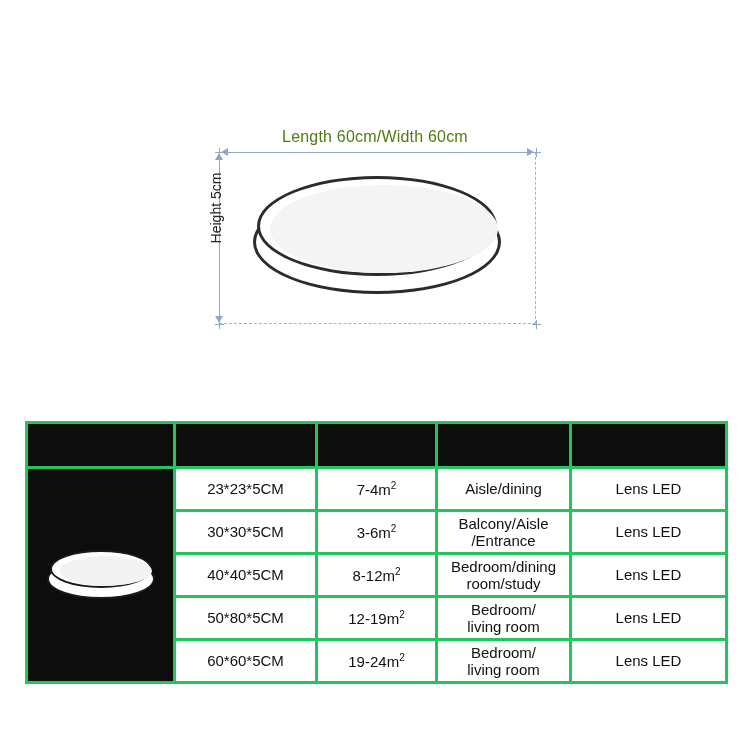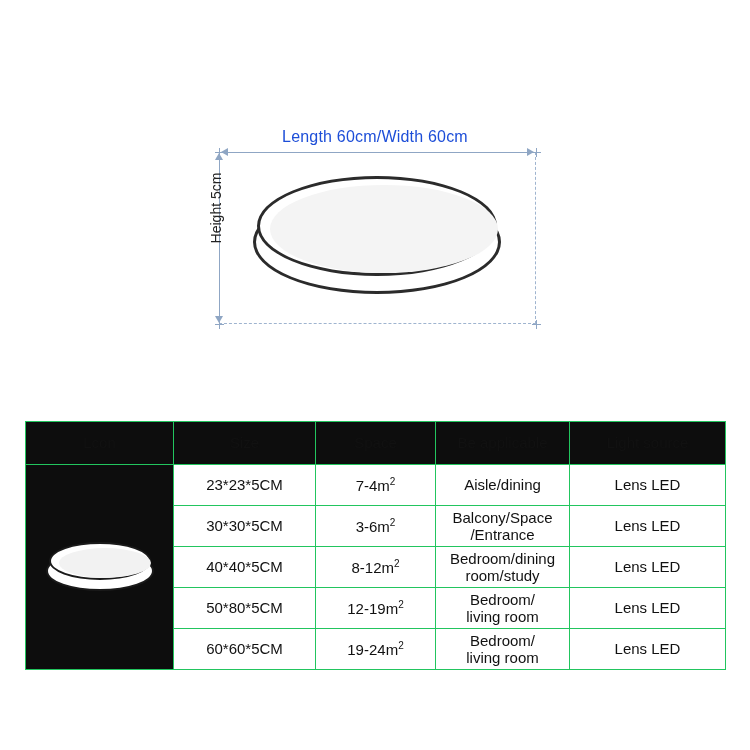--- a/index.html
+++ b/index.html
@@ -23,21 +23,21 @@
     height: 415px;
   }
 
   .dim-title {
     position: absolute;
     left: 0;
     top: 128px;
     width: 750px;
     text-align: center;
     font-size: 16px;
-    color: #1d4ed8;
+    color: #4d7c0f;
     letter-spacing: .2px;
   }
 
   
   .dim-box {
     position: absolute;
     left: 219px;
     top: 152px;
     width: 317px;
     height: 172px;
@@ -160,21 +160,21 @@
     left: 25px;
     top: 421px;
     width: 700px;
   }
   table.spec {
     border-collapse: collapse;
     width: 700px;
     table-layout: fixed;
   }
   table.spec td, table.spec th {
-    border: 1px solid #22c55e;
+    border: 3px solid #22c55e;
     text-align: center;
     vertical-align: middle;
     font-weight: normal;
     font-size: 15px;
     color: #111;
     padding: 0;
     line-height: 1.15;
   }
   thead th {
     background: #0d0d0d;
@@ -287,21 +287,21 @@
           </div>
         </td>
         <td>23*23*5CM</td>
         <td><span>7-4</span><span>m</span><span class="sup">2</span></td>
         <td class="two-line"><span>Aisle/dining</span></td>
         <td>Lens LED</td>
       </tr>
       <tr>
         <td>30*30*5CM</td>
         <td><span>3-6</span><span>m</span><span class="sup">2</span></td>
-        <td class="two-line"><span>Balcony/Space</span><br><span>/Entrance</span></td>
+        <td class="two-line"><span>Balcony/Aisle</span><br><span>/Entrance</span></td>
         <td>Lens LED</td>
       </tr>
       <tr>
         <td>40*40*5CM</td>
         <td><span>8-12</span><span>m</span><span class="sup">2</span></td>
         <td class="two-line"><span>Bedroom/dining</span><br><span>room/study</span></td>
         <td>Lens LED</td>
       </tr>
       <tr>
         <td>50*80*5CM</td>

